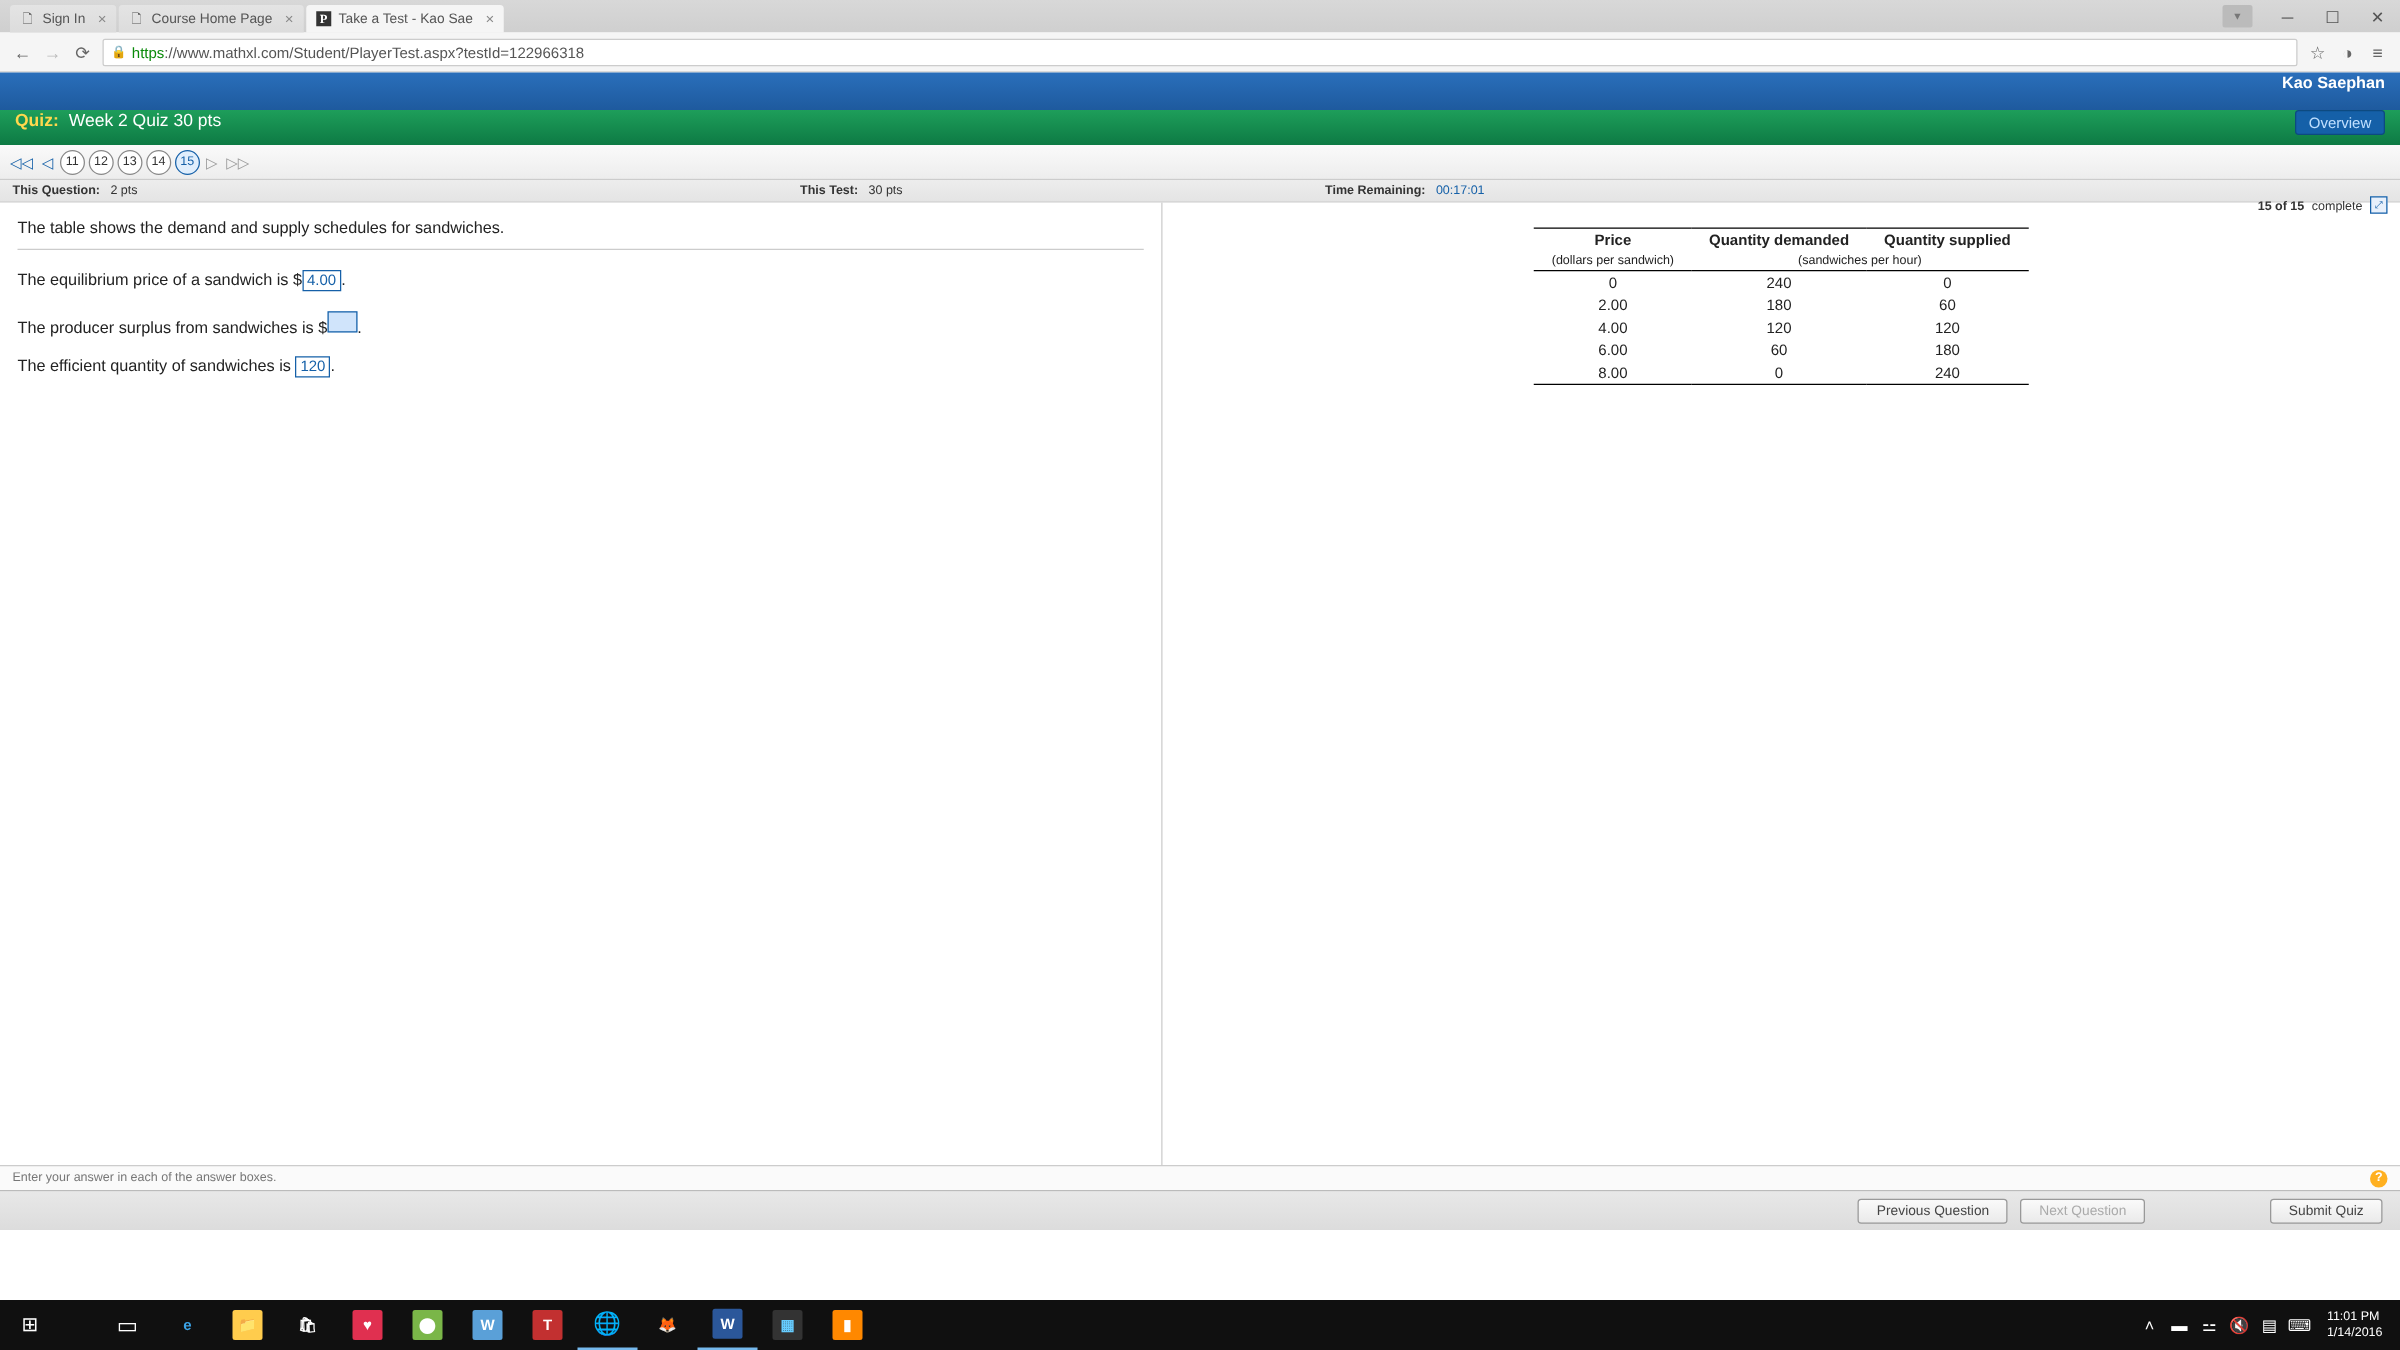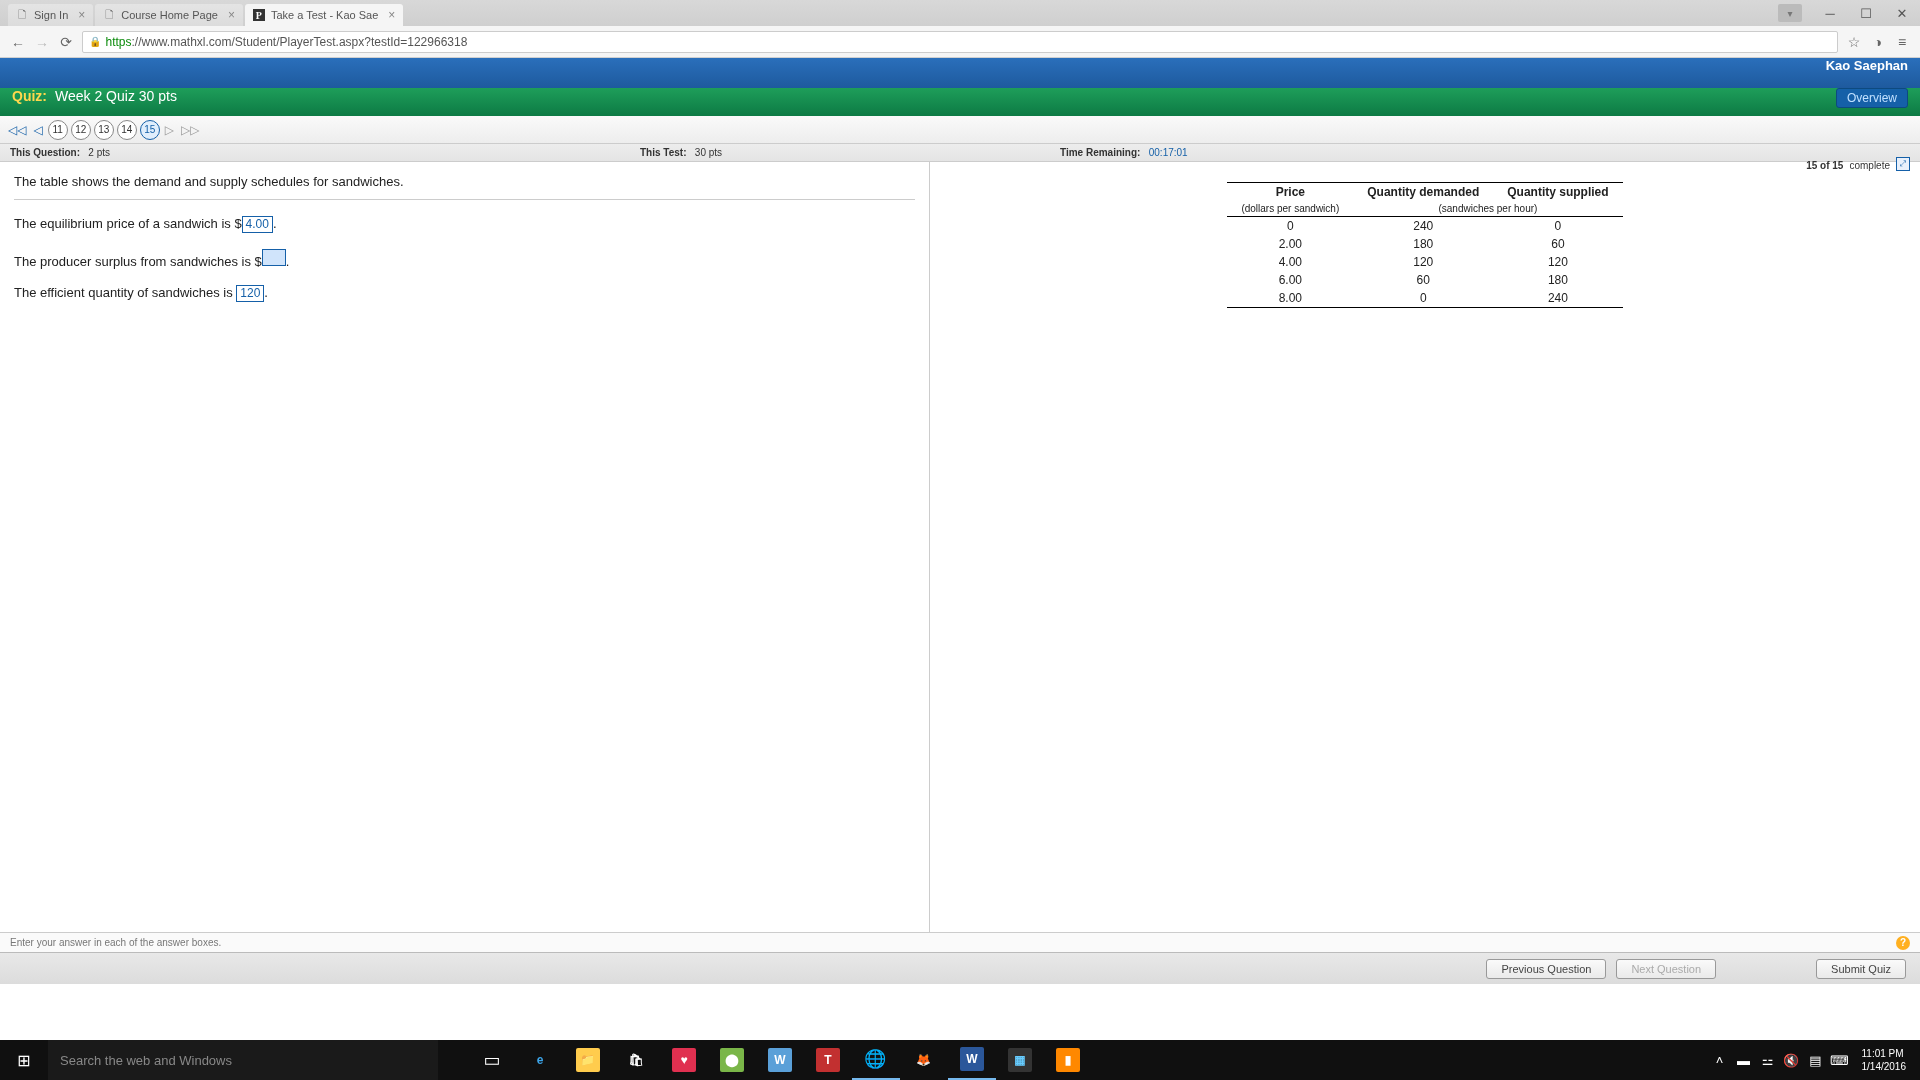--- a/index.html
+++ b/index.html
@@ -238,23 +238,20 @@
 
 <div class="btn-row">
   <button class="ui-btn">Previous Question</button>
   <button class="ui-btn dis">Next Question</button>
   <div style="width:80px"></div>
   <button class="ui-btn primary">Submit Quiz</button>
 </div>
 
 <div class="taskbar">
   <div class="start">⊞</div>
-  <div class="searchbox">
-    <span>Search the web and Windows</span>
-  </div>
   <div class="tb-icons">
     <div class="tb-ico">▭</div>
     <div class="tb-ico">
         <span class="sq" style="color:#3ca4e8">e</span>
       </div>
     <div class="tb-ico">
         <span class="sq" style="background:#ffcc4d;color:#b37400">📁</span>
       </div>
     <div class="tb-ico">
         <span class="sq" style="color:#fff">🛍</span>

